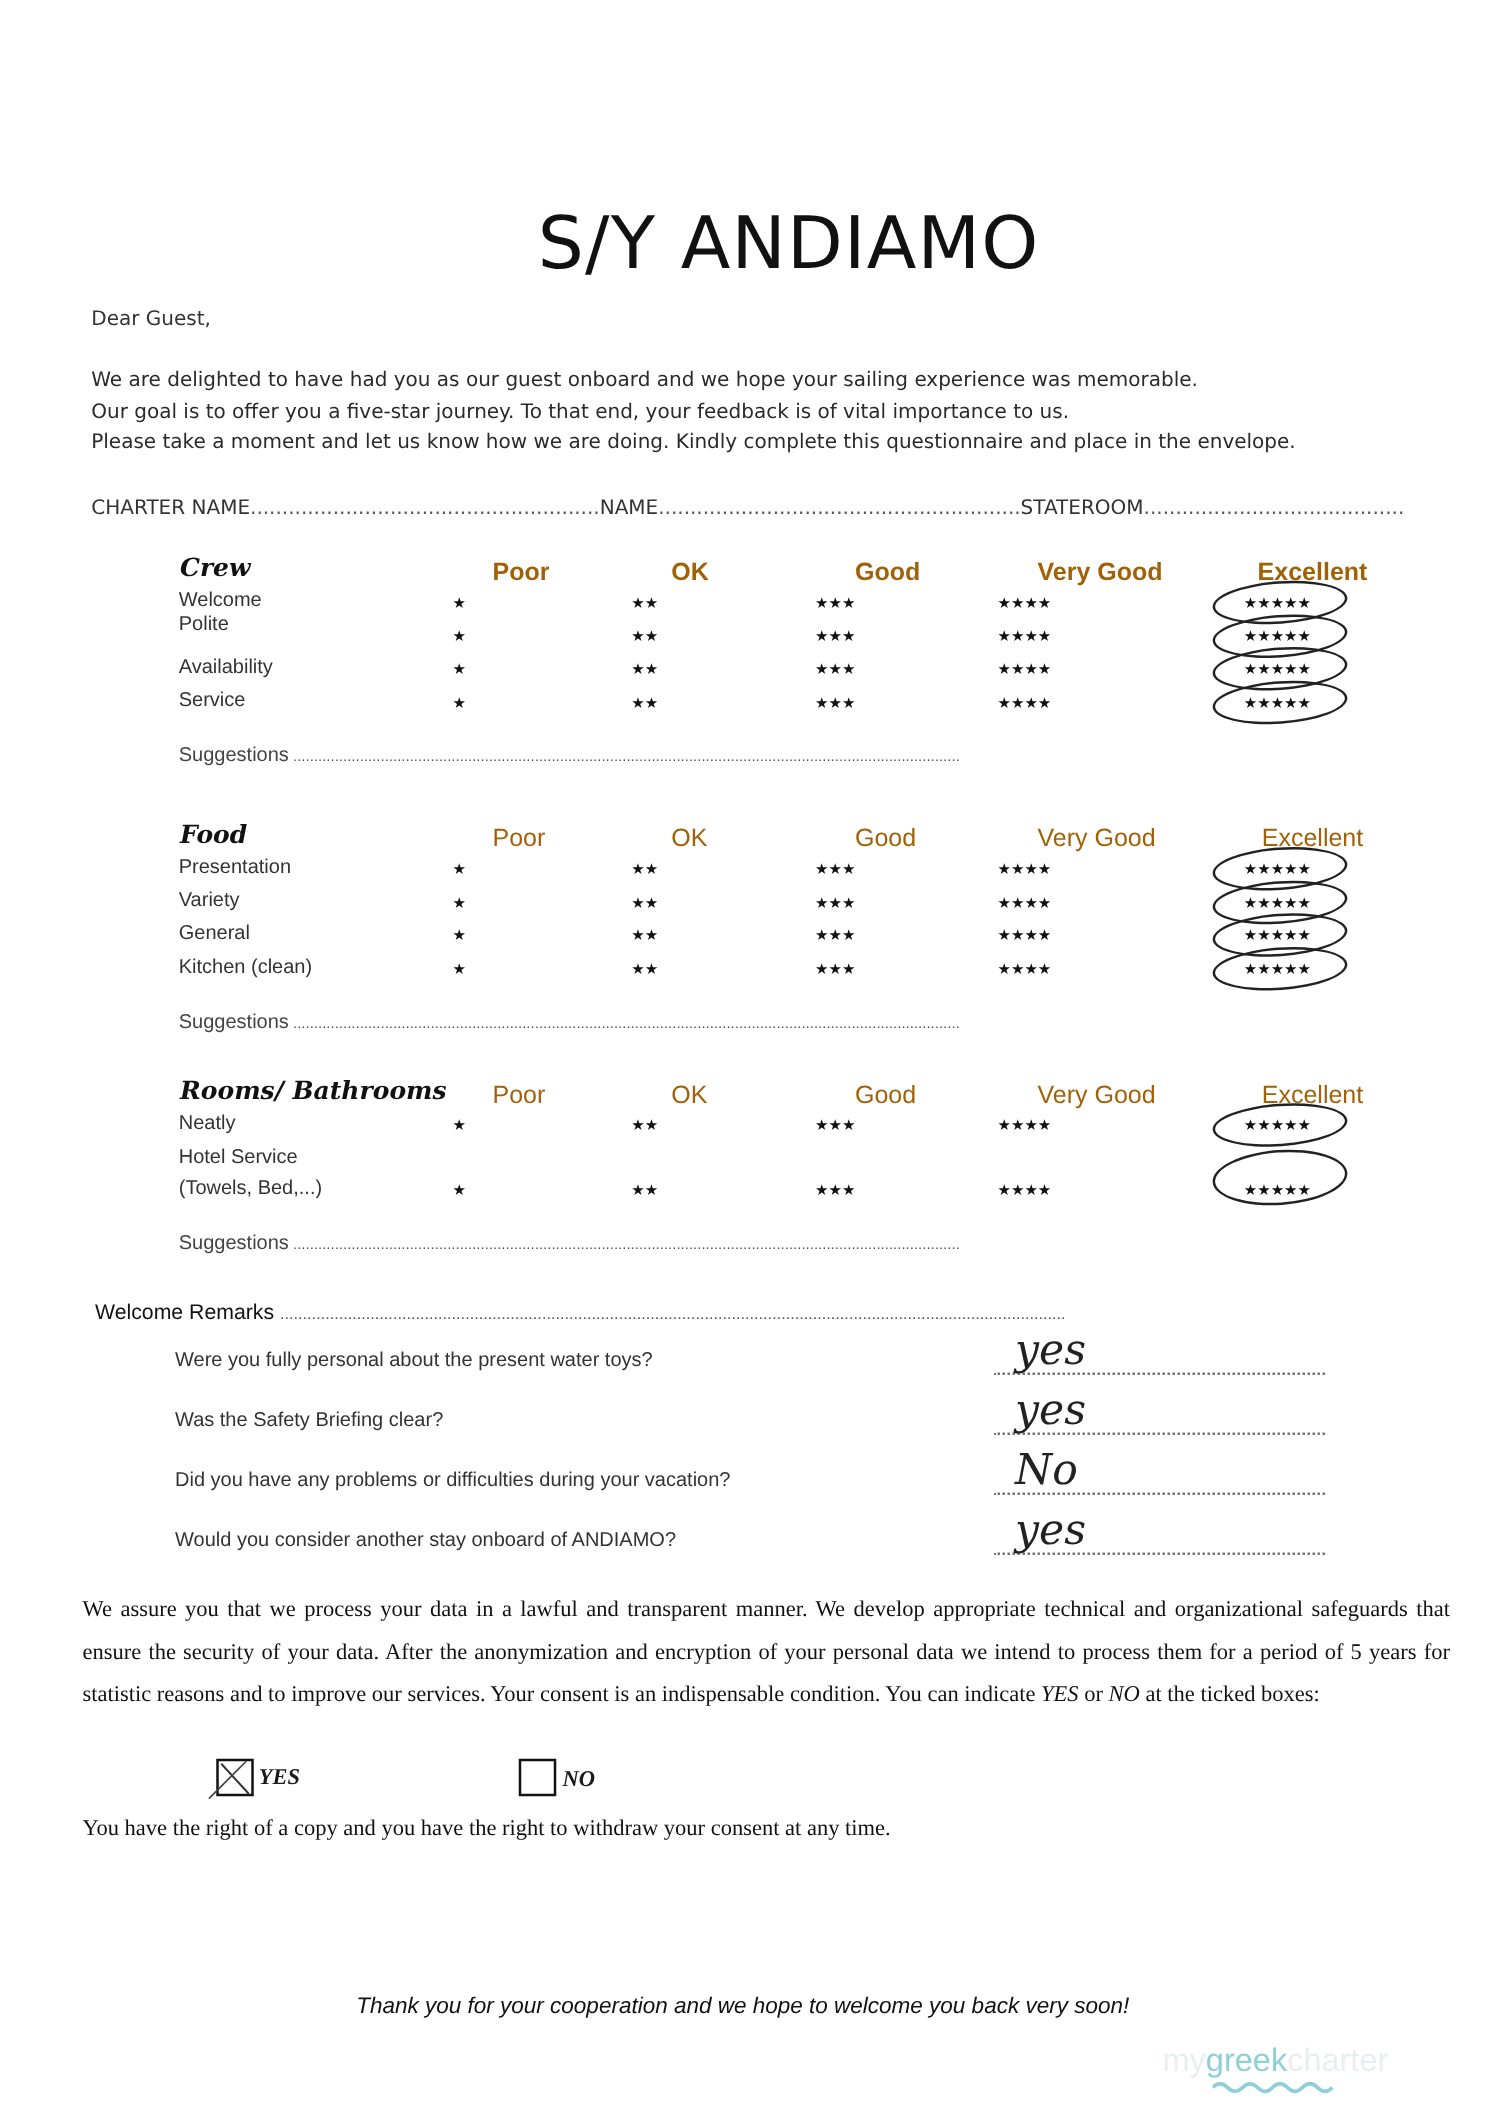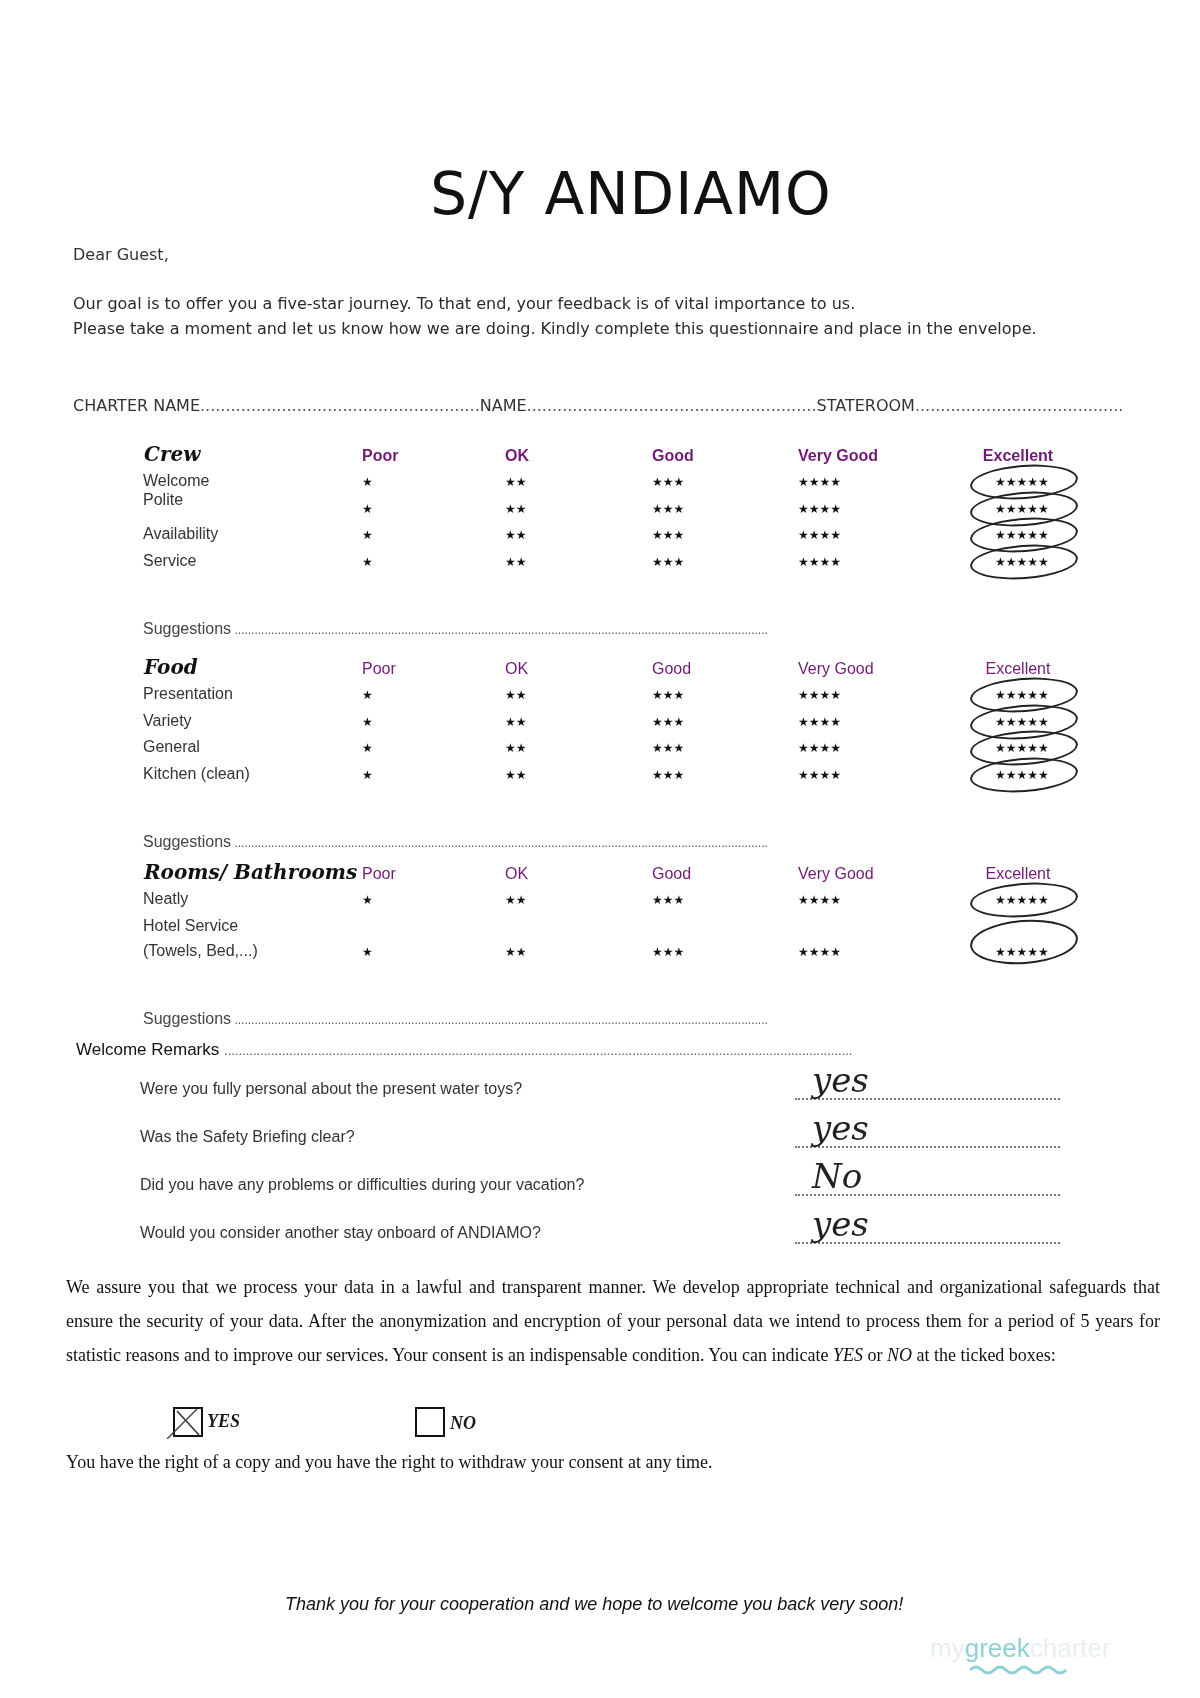--- a/index.html
+++ b/index.html
@@ -7,42 +7,43 @@
        font-family:"DejaVu Sans",sans-serif;}
   .abs{position:absolute;}
   .title{left:0;width:1262px;top:160px;text-align:center;font-size:58px;letter-spacing:1px;color:#111;
          font-family:"DejaVu Sans",sans-serif;font-weight:normal;}
   .sans{font-family:"Liberation Sans",sans-serif;}
   .greet{left:73px;top:245px;font-size:16px;color:#333;}
   .intro{left:73px;top:292px;font-size:16px;line-height:24.5px;color:#2a2a2a;}
   .charter{left:73px;top:396px;font-size:16px;color:#333;white-space:nowrap;}
   .dots{color:#555;letter-spacing:0;}
   .section-title{font-family:"DejaVu Serif",serif;font-style:italic;font-weight:bold;font-size:20px;color:#111;}
-  .colhdr{font-size:16px;color:#701a75;}
+  .colhdr{font-size:20px;color:#a16207;margin-left:32px;}
   .colhdr.bold{font-weight:bold;}
   .rowlabel{font-size:16px;color:#333;text-align:center;}
   .star{font-size:12px;color:#111;letter-spacing:0;}
   .circle{position:absolute;border:2px solid #222;border-radius:50%;}
-  .sugg{font-size:16px;color:#444;white-space:nowrap;margin-top:24px;}
+  .sugg{font-size:16px;color:#444;white-space:nowrap;}
   .q{font-size:16px;color:#333;}
   .ans-line{position:absolute;border-bottom:2px dotted #777;height:0;}
   .hand{position:absolute;font-family:"DejaVu Serif",serif;font-style:italic;font-size:34px;color:#222;}
   .legal{left:66px;top:1270px;width:1094px;font-family:"Liberation Serif",serif;font-size:18px;line-height:34px;color:#111;text-align:justify;}
   .cbox{position:absolute;width:26px;height:26px;border:2.5px solid #111;}
   .cblabel{position:absolute;font-family:"Liberation Serif",serif;font-style:italic;font-weight:bold;font-size:18px;}
   .thanks{left:285px;top:1594px;font-size:18px;font-style:italic;color:#111;}
   .logo{left:930px;top:1633px;font-size:26px;color:#e9eef0;letter-spacing:0;}
   .logo .g{color:#8fd0d6;}
 </style>
 </head>
 <body>
 
 <div class="abs title">S/Y ANDIAMO</div>
 <div class="abs greet">Dear Guest,</div>
 <div class="abs intro">
+  <div>We are delighted to have had you as our guest onboard and we hope your sailing experience was memorable.</div>
   <div>Our goal is to offer you a five-star journey. To that end, your feedback is of vital importance to us.</div>
   <div>Please take a moment and let us know how we are doing. Kindly complete this questionnaire and place in the envelope.</div>
 </div>
 
 <div class="abs charter">
   <span>CHARTER NAME</span><span class="dots">.......................................................</span><span>NAME</span><span class="dots">.........................................................</span><span>STATEROOM</span><span class="dots">.........................................</span>
 </div>
 
 <div id="sections">
     <div class="section-title" style="position: absolute; left: 144px; top: 442px;">Crew</div>

